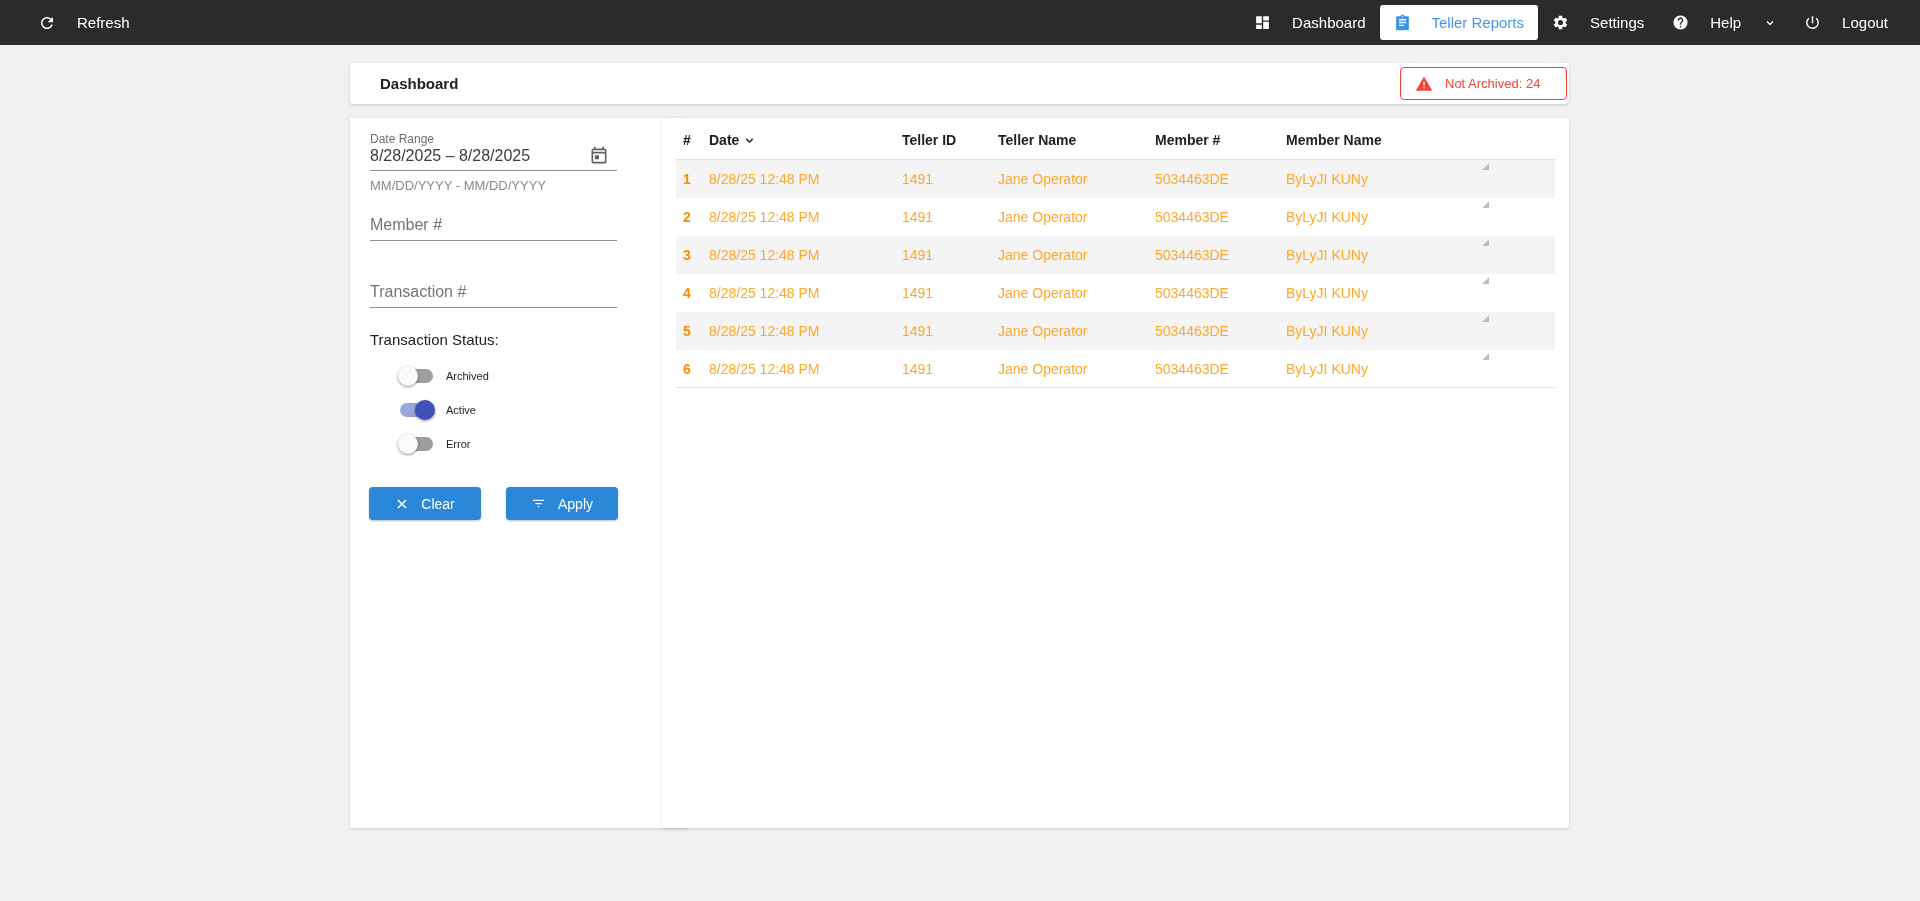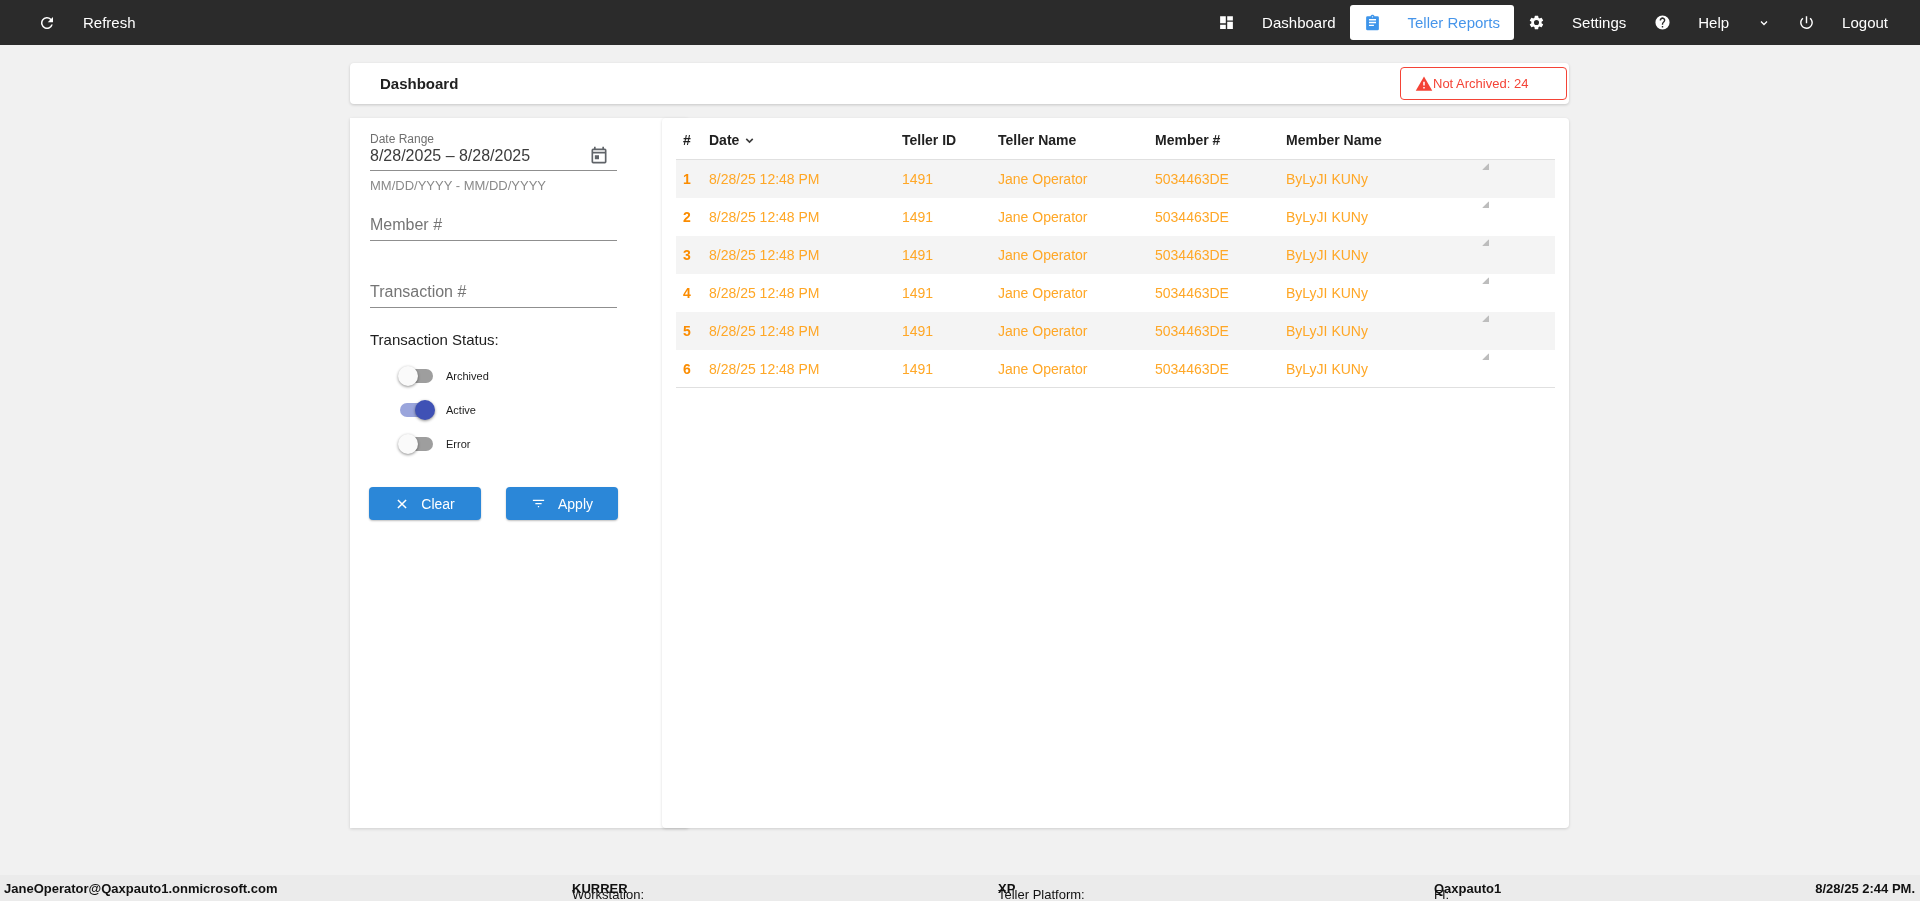--- a/index.html
+++ b/index.html
@@ -3,34 +3,34 @@
 <meta charset="utf-8">
 <style>
   * { margin:0; padding:0; box-sizing:border-box; }
   html,body { width:1920px; height:901px; }
   body { font-family:"Liberation Sans", sans-serif; background:#f1f1f1; overflow:hidden; }
   #app { position:relative; width:1920px; height:901px; }
 
   
   .navbar { position:absolute; top:0; left:0; width:1920px; height:45px;
     background:#2b2b2b; color:#fff; display:flex; align-items:center; font-size:15px; }
-  .nav-item { display:flex; align-items:center; gap:27px; padding:0 14px; height:35px; cursor:pointer; }
+  .nav-item { display:flex; align-items:center; gap:21px; padding:0 14px; height:35px; cursor:pointer; }
   .nav-left { margin-left:24px; }
   .nav-right { margin-left:auto; display:flex; align-items:center; margin-right:18px; }
   .nav-item.active { background:#ffffff; border-radius:3px; color:#4695ea; }
   .nav-item .nicon { display:flex; align-items:center; }
   .chev { margin-left:2px; display:flex; align-items:center; }
 
   
   .header-card { position:absolute; left:350px; top:63px; width:1219px; height:41px;
     background:#fff; border-radius:4px; box-shadow:0 1px 3px rgba(0,0,0,.18); }
   .page-title { position:absolute; left:30px; top:0; line-height:41px; font-size:15px; font-weight:bold; color:#212121; }
   .badge { position:absolute; left:1050px; top:4px; width:167px; height:33px; background:#fff;
     border:1px solid #f44336; border-radius:4px; color:#f44336; font-size:13px;
-    display:flex; align-items:center; gap:0; padding-left:14px; cursor:pointer; }
+    display:flex; align-items:center; gap:12px; padding-left:14px; cursor:pointer; }
 
   
   .filter-card { position:absolute; left:350px; top:118px; width:338px; height:710px;
     background:#fff; border-radius:0; box-shadow:0 1px 3px rgba(0,0,0,.15); }
   .fl-label { position:absolute; left:20px; top:14px; font-size:12px; color:#6f6f6f; }
   .date-value { position:absolute; left:20px; top:29px; width:218px; border:none; outline:none;
     font-size:16px; color:#3c3c3c; background:transparent; font-family:"Liberation Sans",sans-serif; }
   .cal-btn { position:absolute; left:238px; top:28px; width:22px; height:22px; border:none; background:transparent; cursor:pointer; }
   .underline { position:absolute; left:20px; width:247px; border-bottom:1px solid #8f8f8f; }
   .u1 { top:52px; } .u2 { top:122px; } .u3 { top:189px; }
@@ -279,21 +279,14 @@
       <span class="td c1">8/28/25 12:48 PM</span>
       <span class="td c2">1491</span>
       <span class="td c3">Jane Operator</span>
       <span class="td c4">5034463DE</span>
       <span class="td c5">ByLyJI KUNy</span>
       <span class="td c6"><span class="note-icon"></span></span>
     </div>
 
   </section>
 
-  <footer class="footer">
-    <span class="f-user">JaneOperator@Qaxpauto1.onmicrosoft.com</span>
-    <span class="f-ws"><span>Workstation: </span><b>KURRER</b></span>
-    <span class="f-plat"><span>Teller Platform: </span><b>XP</b></span>
-    <span class="f-fi"><span>FI: </span><b>Qaxpauto1</b></span>
-    <span class="f-dt">8/28/25 2:44 PM.</span>
-  </footer>
 
 </div>
 
 </body></html>

